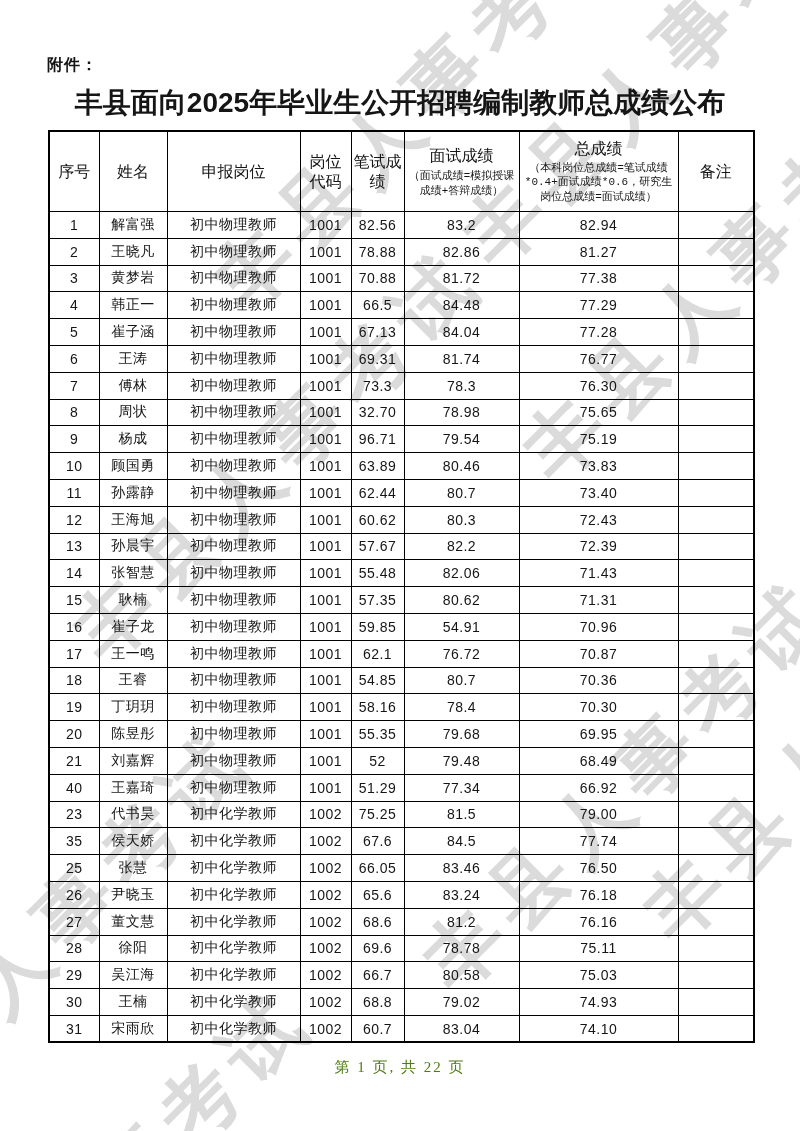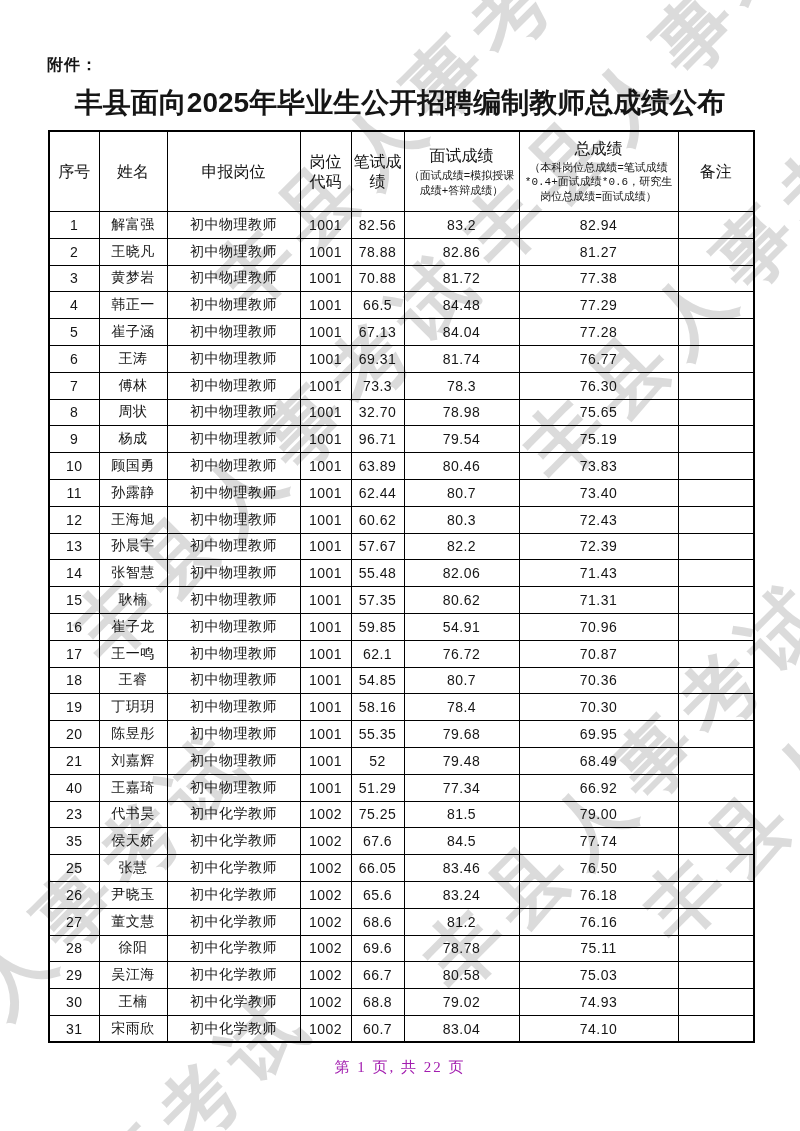--- a/index.html
+++ b/index.html
@@ -55,21 +55,21 @@
   thead th .th-note{display:block;font-size:11px;line-height:1.3;margin-top:2px;}
   thead th .note-left{text-align:center;font-family:Liberation Mono, monospace;}
   tbody tr{height:26.8px;}
   tbody td{font-size:14px;letter-spacing:0.5px;}
   .footer{
     position:absolute;left:0;right:0;top:1058px;
     text-align:center;
     font-size:15px;
     font-family:"Liberation Serif",serif;
     letter-spacing:2px;
-    color:#a21caf;
+    color:#4d7c0f;
   }
 </style>
 </head>
 <body>
 
 <div class="sheet">
 
   <div class="watermark-layer">
       <span class="wm" style="left: 190px; top: 260px;">丰县人事考试</span>
       <span class="wm" style="left: 440px; top: 215px;">丰县人事考试</span>

